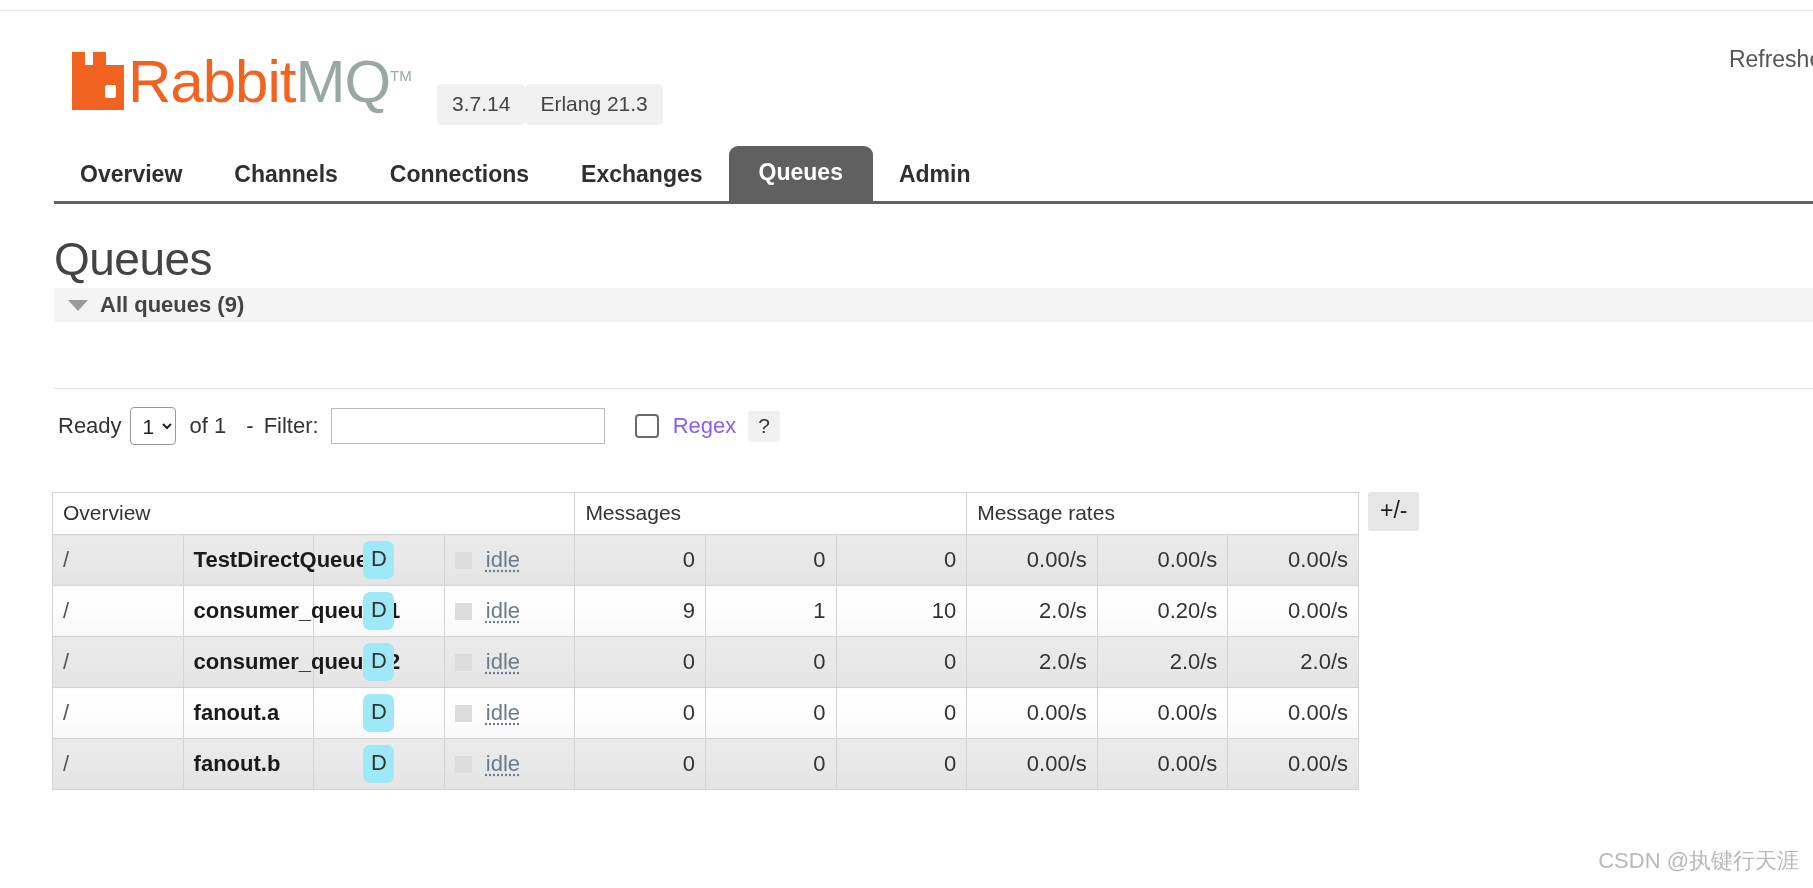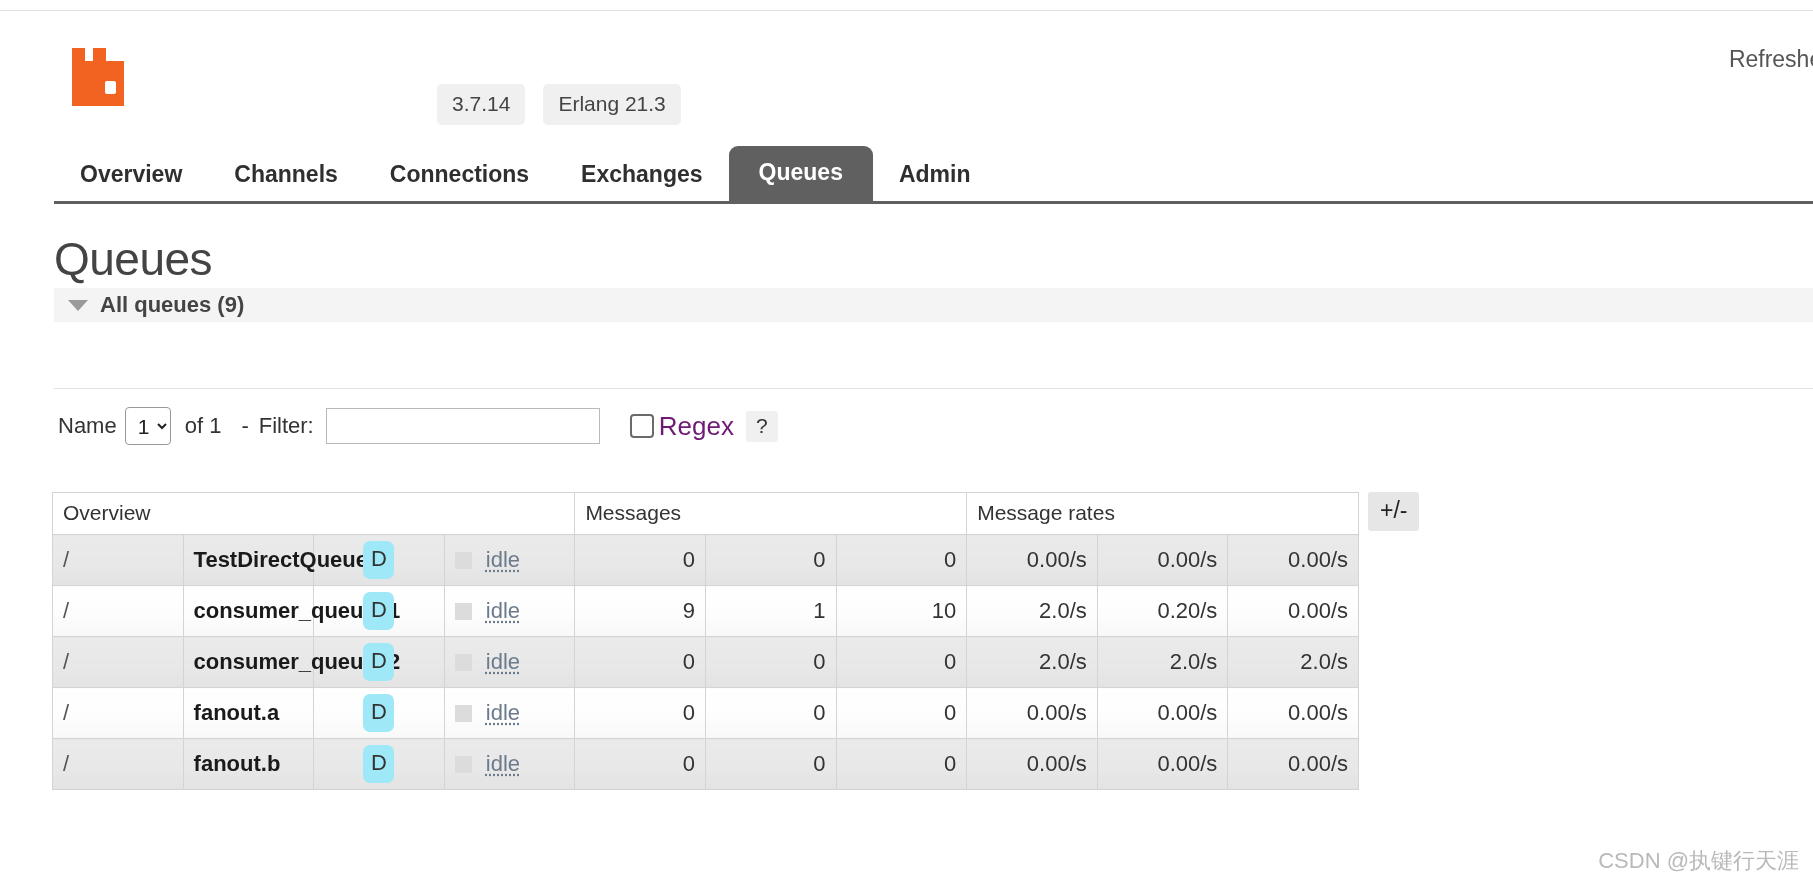--- a/index.html
+++ b/index.html
@@ -65,21 +65,21 @@
   }
   .logo-text .rabbit { color: #f26322; }
   .logo-text .mq { color: #9aa8a3; }
   .logo-tm {
     font-size: 15px; color: #9aa8a3; vertical-align: super;
     letter-spacing: 0;
   }
   .badges {
     position: absolute;
     left: 437px; top: 56px;
-    display: flex; gap: 18px; align-items: center;
+    display: flex; align-items: center;
   }
   .badge {
     background: #f0f0f0;
     color: #444;
     font-size: 21px;
     padding: 8px 15px 9px 15px;
     border-radius: 5px;
     white-space: nowrap;
   }
   .refresh-note {
@@ -194,22 +194,22 @@
   }
   .regex-box {
     margin-left: 30px;
     width: 24px; height: 24px;
     border: 2px solid #6a6a6a;
     border-radius: 4px;
     background: #fff;
     cursor: pointer;
   }
   .regex-label {
-    margin-left: 5px;
-    font-size: 26px; color: #701a75;
+    margin-left: 14px;
+    font-size: 22px; color: #8b5cf6;
   }
   .help-btn {
     margin-left: 12px;
     background: #f0f0f0;
     color: #333;
     font-size: 21px;
     padding: 4px 10px 6px 10px;
     border-radius: 3px;
     cursor: pointer;
     line-height: 1;
@@ -336,20 +336,21 @@
 
   <div class="header">
 
     <div class="logo-wrap">
       <div class="logo-mark">
         <div class="lm-tab-l"></div>
         <div class="lm-tab-r"></div>
         <div class="lm-body"></div>
         <div class="lm-dot"></div>
       </div>
+      <div class="logo-text"><span class="rabbit">Rabbit</span><span class="mq">MQ</span><span class="logo-tm">TM</span></div>
     </div>
 
     <div class="badges">
       <span class="badge">3.7.14</span>
       <span class="badge">Erlang 21.3</span>
     </div>
 
     <div class="refresh-note">Refreshed</div>
   </div>
 
@@ -365,21 +366,21 @@
   <div class="page-title">Queues</div>
 
   <div class="section-bar">
     <span class="caret-down"></span>
     <span class="sb-label">All queues (9)</span>
   </div>
 
   <div class="pagination-rule"></div>
 
   <div class="pagination-row">
-    <span class="pg-text">Name</span>
+    <span class="pg-text">Ready</span>
     <select class="pg-select">
       <option>1</option>
     </select>
     <span class="pg-text pg-of">of 1</span>
     <span class="pg-text pg-dash">-</span>
     <span class="pg-text pg-filter-label">Filter:</span>
     <input class="filter-input" type="text" placeholder="" style="">
     <span class="regex-box"></span>
     <span class="regex-label">Regex</span>
     <span class="help-btn">?</span>

